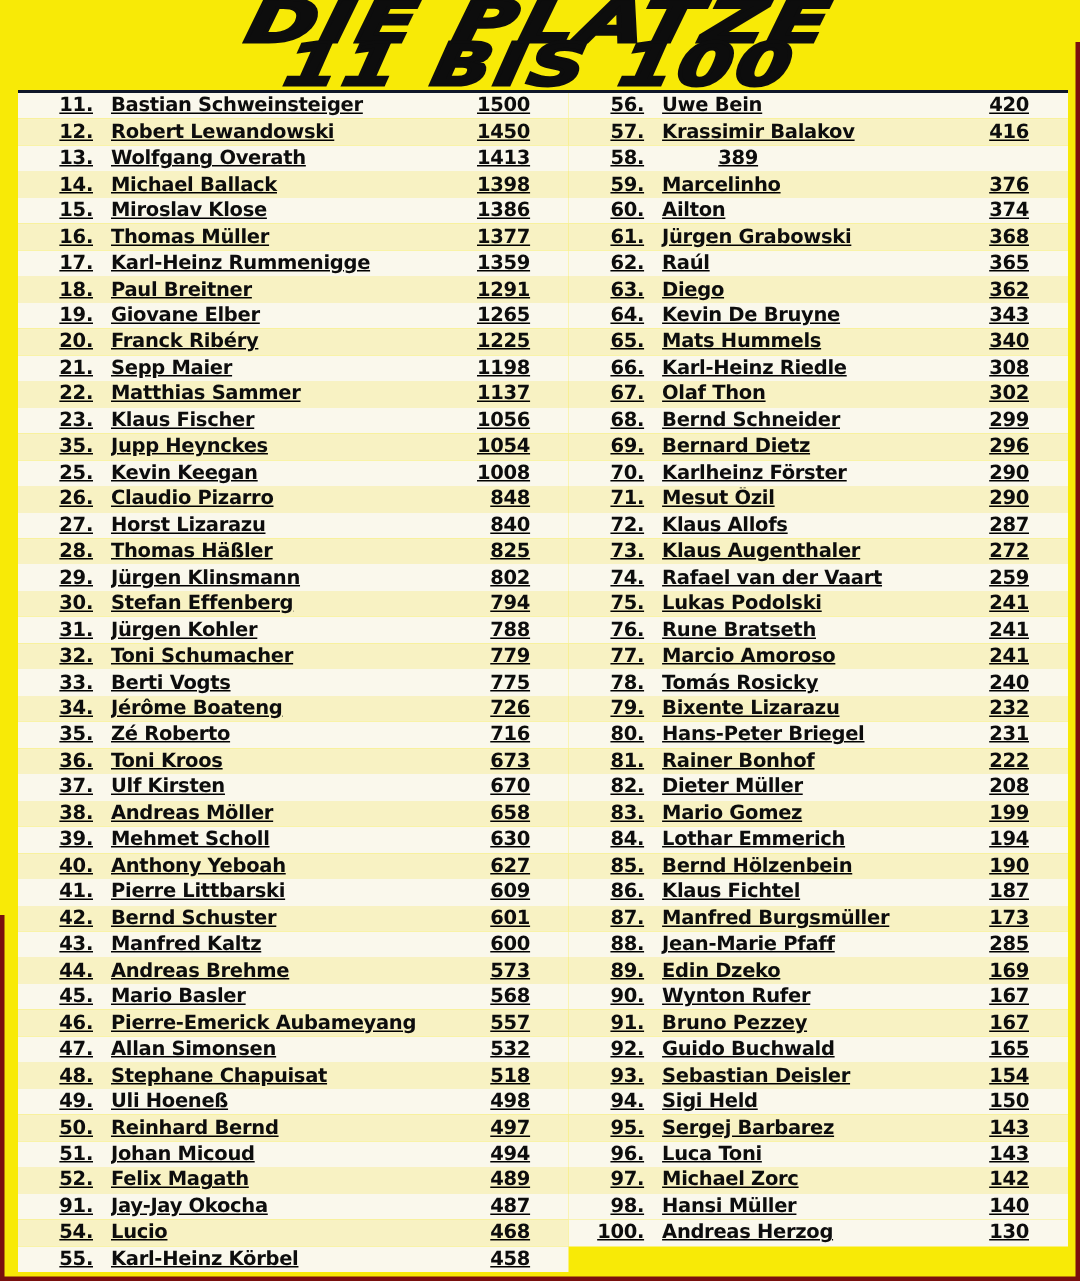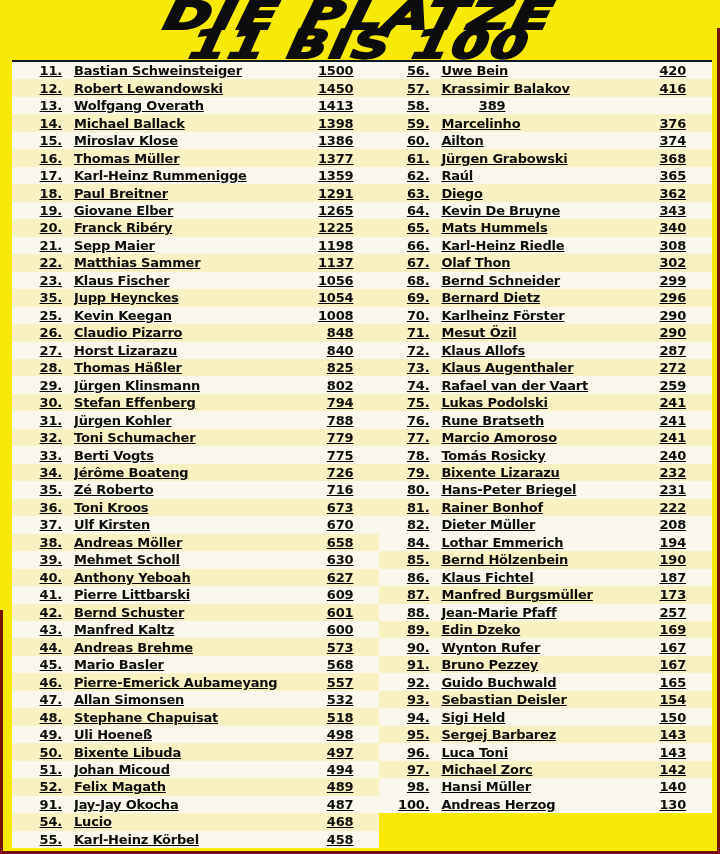--- a/index.html
+++ b/index.html
@@ -245,21 +245,21 @@
     <span class="pname">Stephane Chapuisat</span>
     <span class="pts">518</span>
   </div>
       <div class="row stripe-a">
     <span class="rank">49.</span>
     <span class="pname">Uli Hoeneß</span>
     <span class="pts">498</span>
   </div>
       <div class="row stripe-b">
     <span class="rank">50.</span>
-    <span class="pname">Bixente Libuda</span>
+    <span class="pname">Reinhard Bernd</span>
     <span class="pts">497</span>
   </div>
       <div class="row stripe-a">
     <span class="rank">51.</span>
     <span class="pname">Johan Micoud</span>
     <span class="pts">494</span>
   </div>
       <div class="row stripe-b">
     <span class="rank">52.</span>
     <span class="pname">Felix Magath</span>
@@ -409,20 +409,25 @@
       <div class="row stripe-b">
     <span class="rank">81.</span>
     <span class="pname">Rainer Bonhof</span>
     <span class="pts">222</span>
   </div>
       <div class="row stripe-a">
     <span class="rank">82.</span>
     <span class="pname">Dieter Müller</span>
     <span class="pts">208</span>
   </div>
+      <div class="row stripe-b">
+    <span class="rank">83.</span>
+    <span class="pname">Mario Gomez</span>
+    <span class="pts">199</span>
+  </div>
       <div class="row stripe-a">
     <span class="rank">84.</span>
     <span class="pname">Lothar Emmerich</span>
     <span class="pts">194</span>
   </div>
       <div class="row stripe-b">
     <span class="rank">85.</span>
     <span class="pname">Bernd Hölzenbein</span>
     <span class="pts">190</span>
   </div>
@@ -432,21 +437,21 @@
     <span class="pts">187</span>
   </div>
       <div class="row stripe-b">
     <span class="rank">87.</span>
     <span class="pname">Manfred Burgsmüller</span>
     <span class="pts">173</span>
   </div>
       <div class="row stripe-a">
     <span class="rank">88.</span>
     <span class="pname">Jean-Marie Pfaff</span>
-    <span class="pts">257</span>
+    <span class="pts">285</span>
   </div>
       <div class="row stripe-b">
     <span class="rank">89.</span>
     <span class="pname">Edin Dzeko</span>
     <span class="pts">169</span>
   </div>
       <div class="row stripe-a">
     <span class="rank">90.</span>
     <span class="pname">Wynton Rufer</span>
     <span class="pts">167</span>

